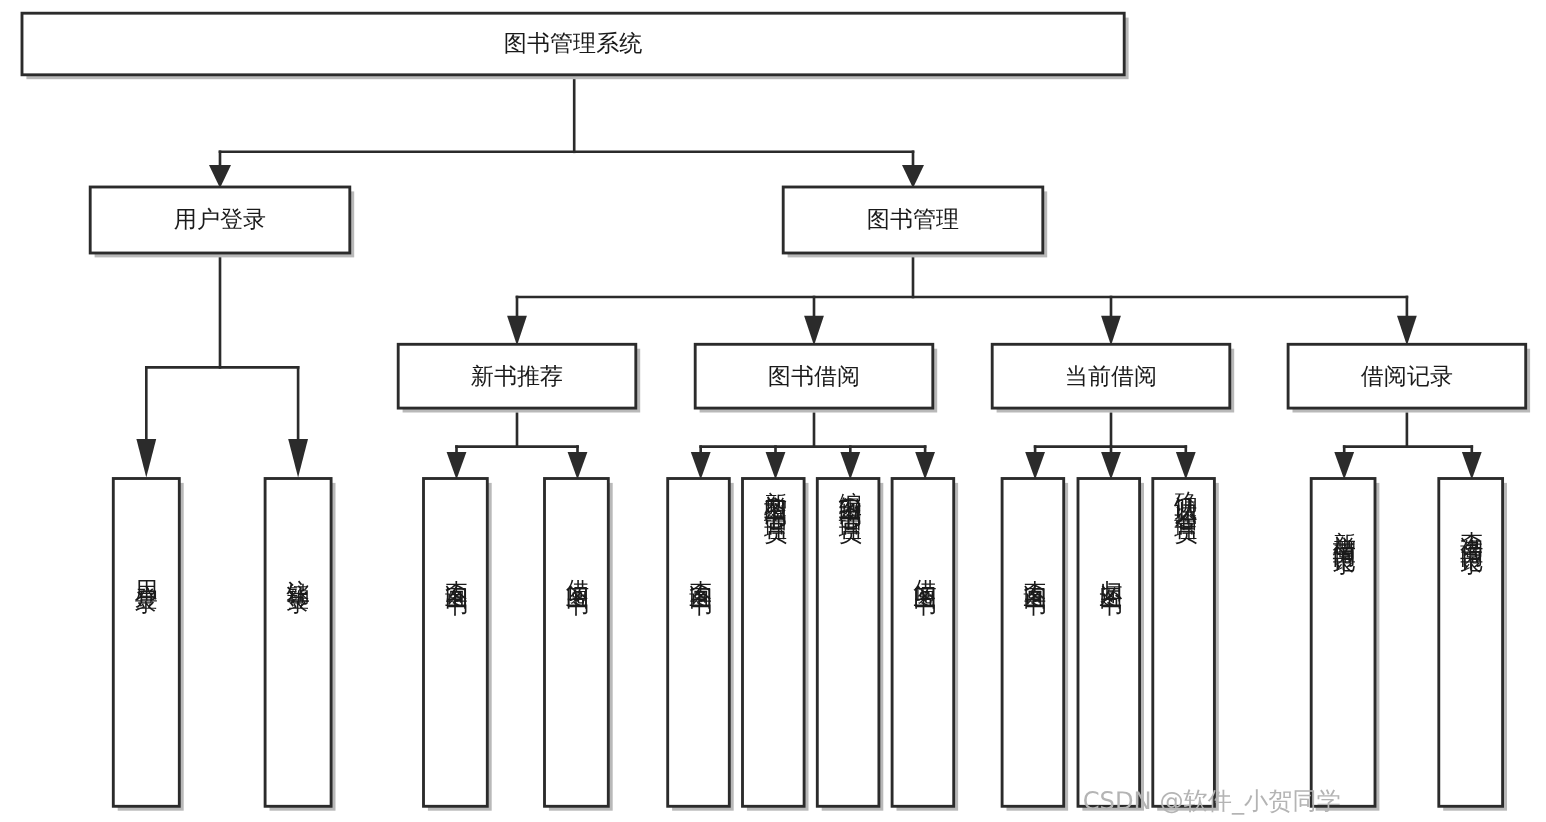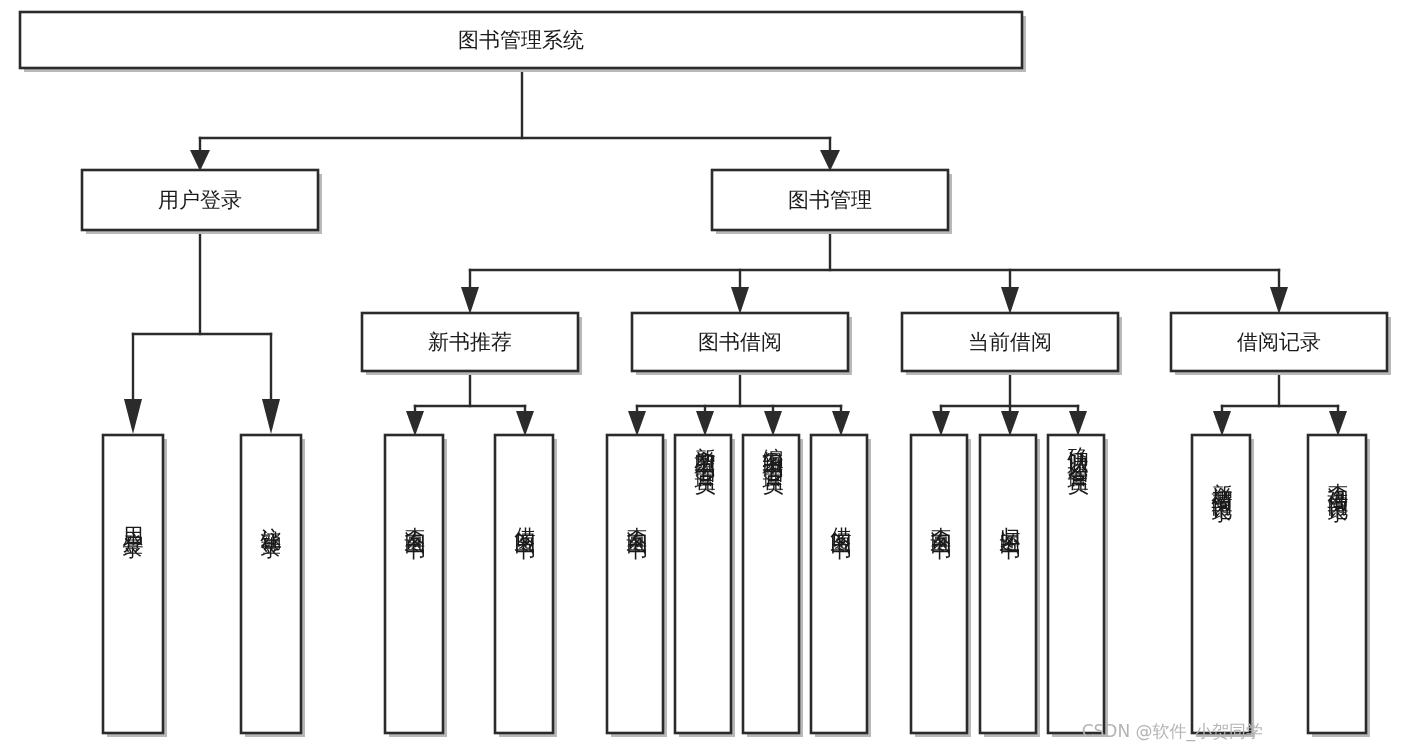--- a/index.html
+++ b/index.html
@@ -11,21 +11,20 @@
     width: 1405px;
     height: 747px;
     font-family: "DejaVu Sans", "Liberation Sans", sans-serif;
     overflow: hidden;
   }
   #diagram-root {
     position: relative;
     width: 1227px;
     height: 747px;
     background: #ffffff;
-    padding-left: 44px;
   }
   svg#flow-svg {
     position: absolute;
     left: 0;
     top: 0;
     width: 1405px;
     height: 747px;
   }
   .node-box {
     fill: #ffffff;
@@ -59,21 +58,21 @@
     fill: #1a1a1a;
     writing-mode: vertical-rl;
     text-orientation: upright;
     letter-spacing: 4px;
   }
   .watermark-text {
     position: absolute;
     right: 8px;
     bottom: 4px;
     font-family: "DejaVu Sans", "Liberation Sans", sans-serif;
-    font-size: 17px;
+    font-size: 22px;
     color: #b4b4b4;
     white-space: nowrap;
     pointer-events: none;
   }
 </style>
 </head>
 <body>
 
 <div id="diagram-root">
 

